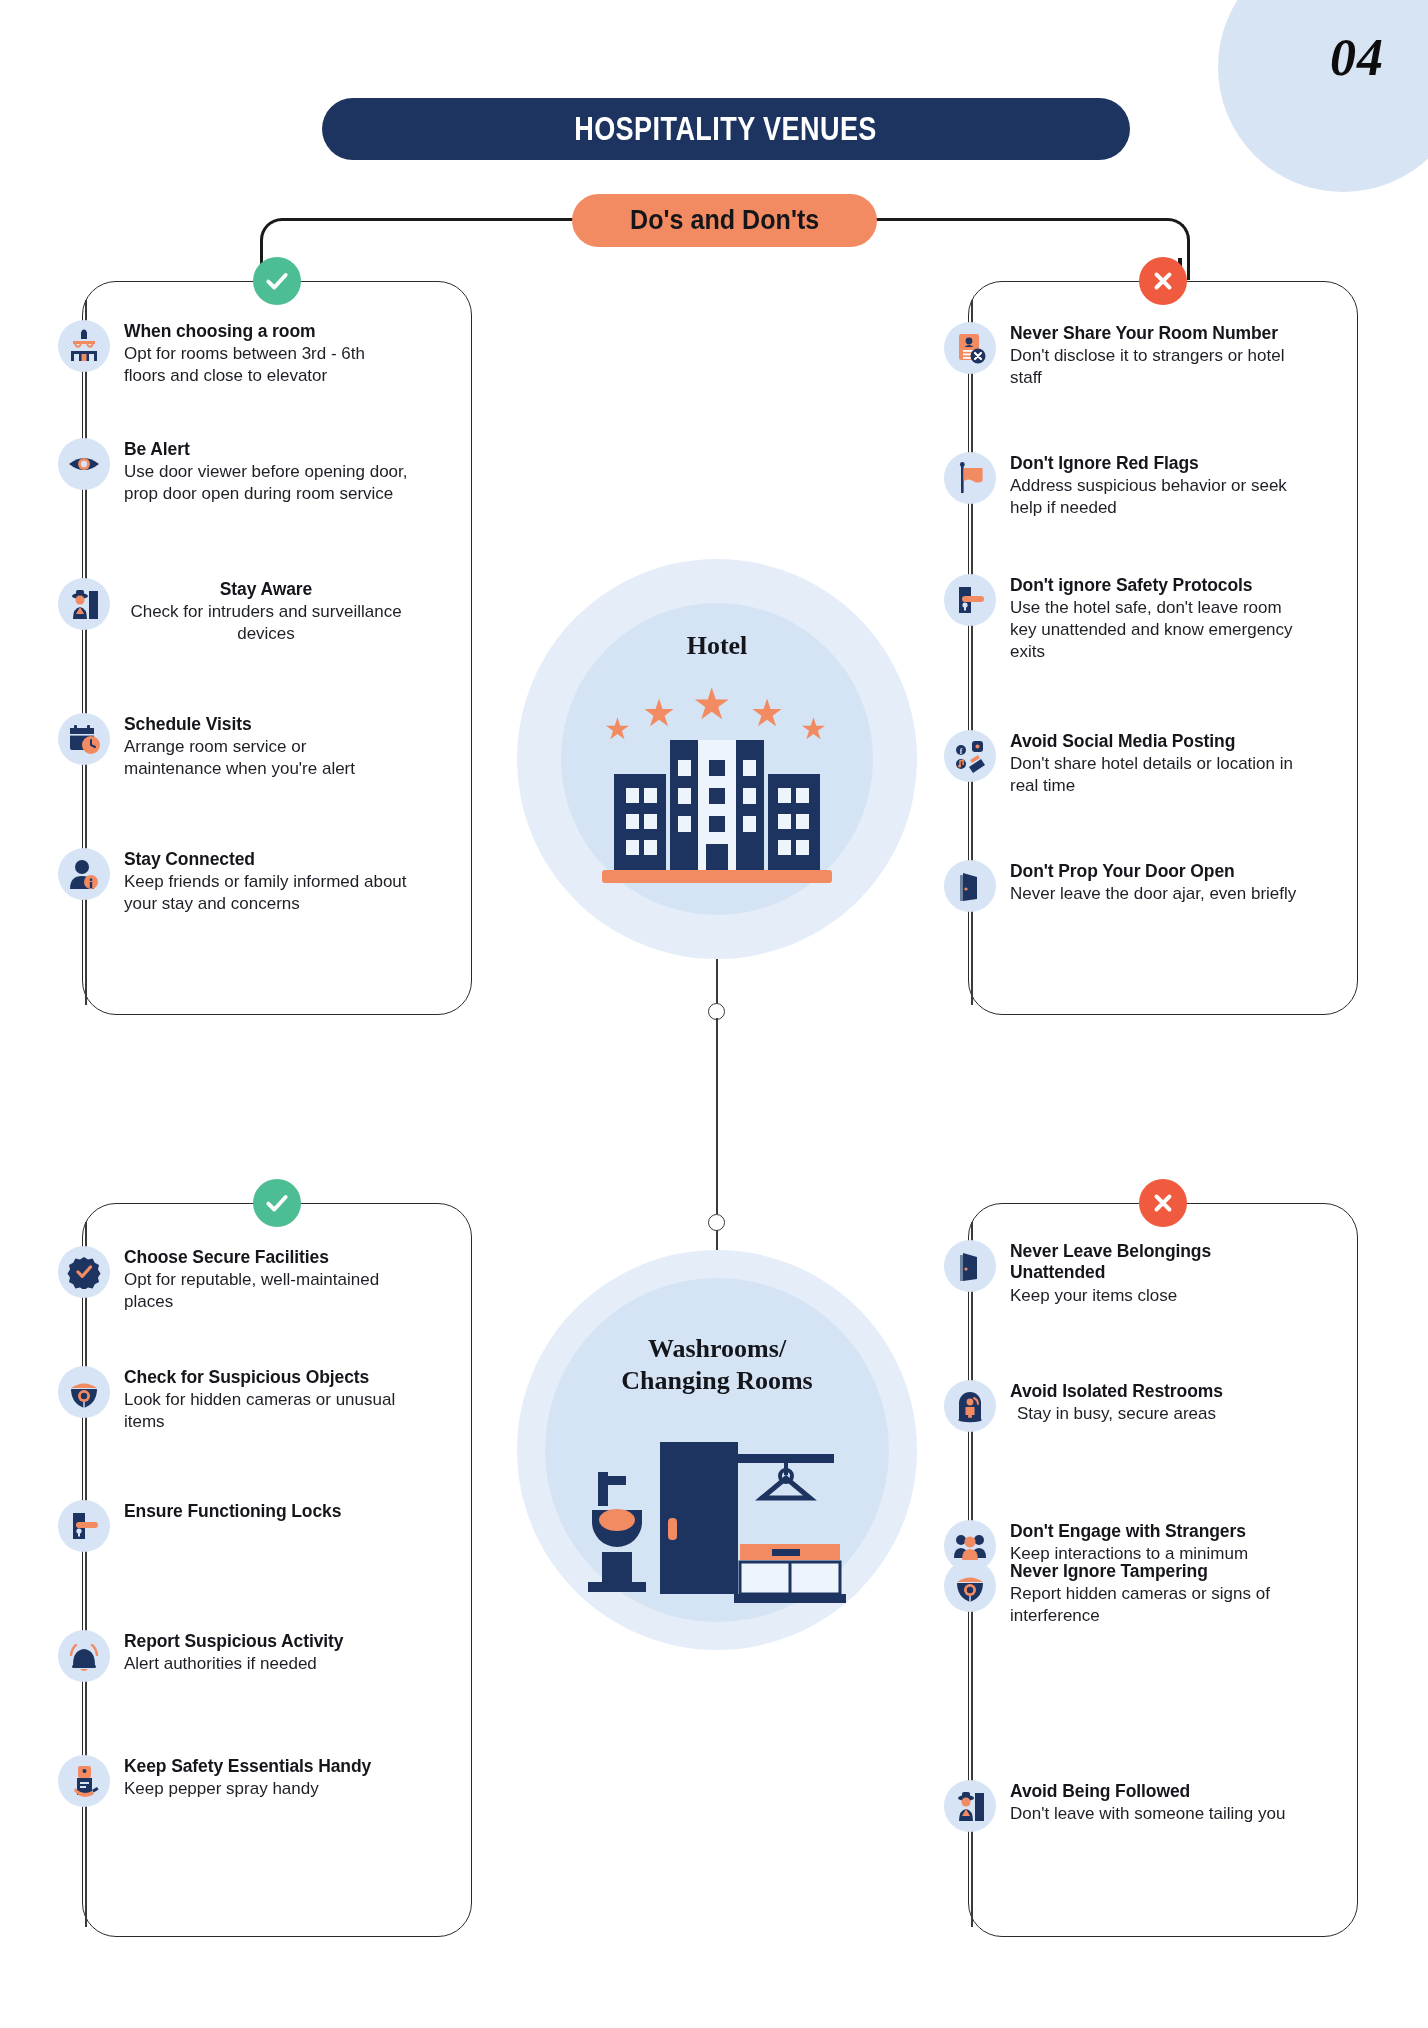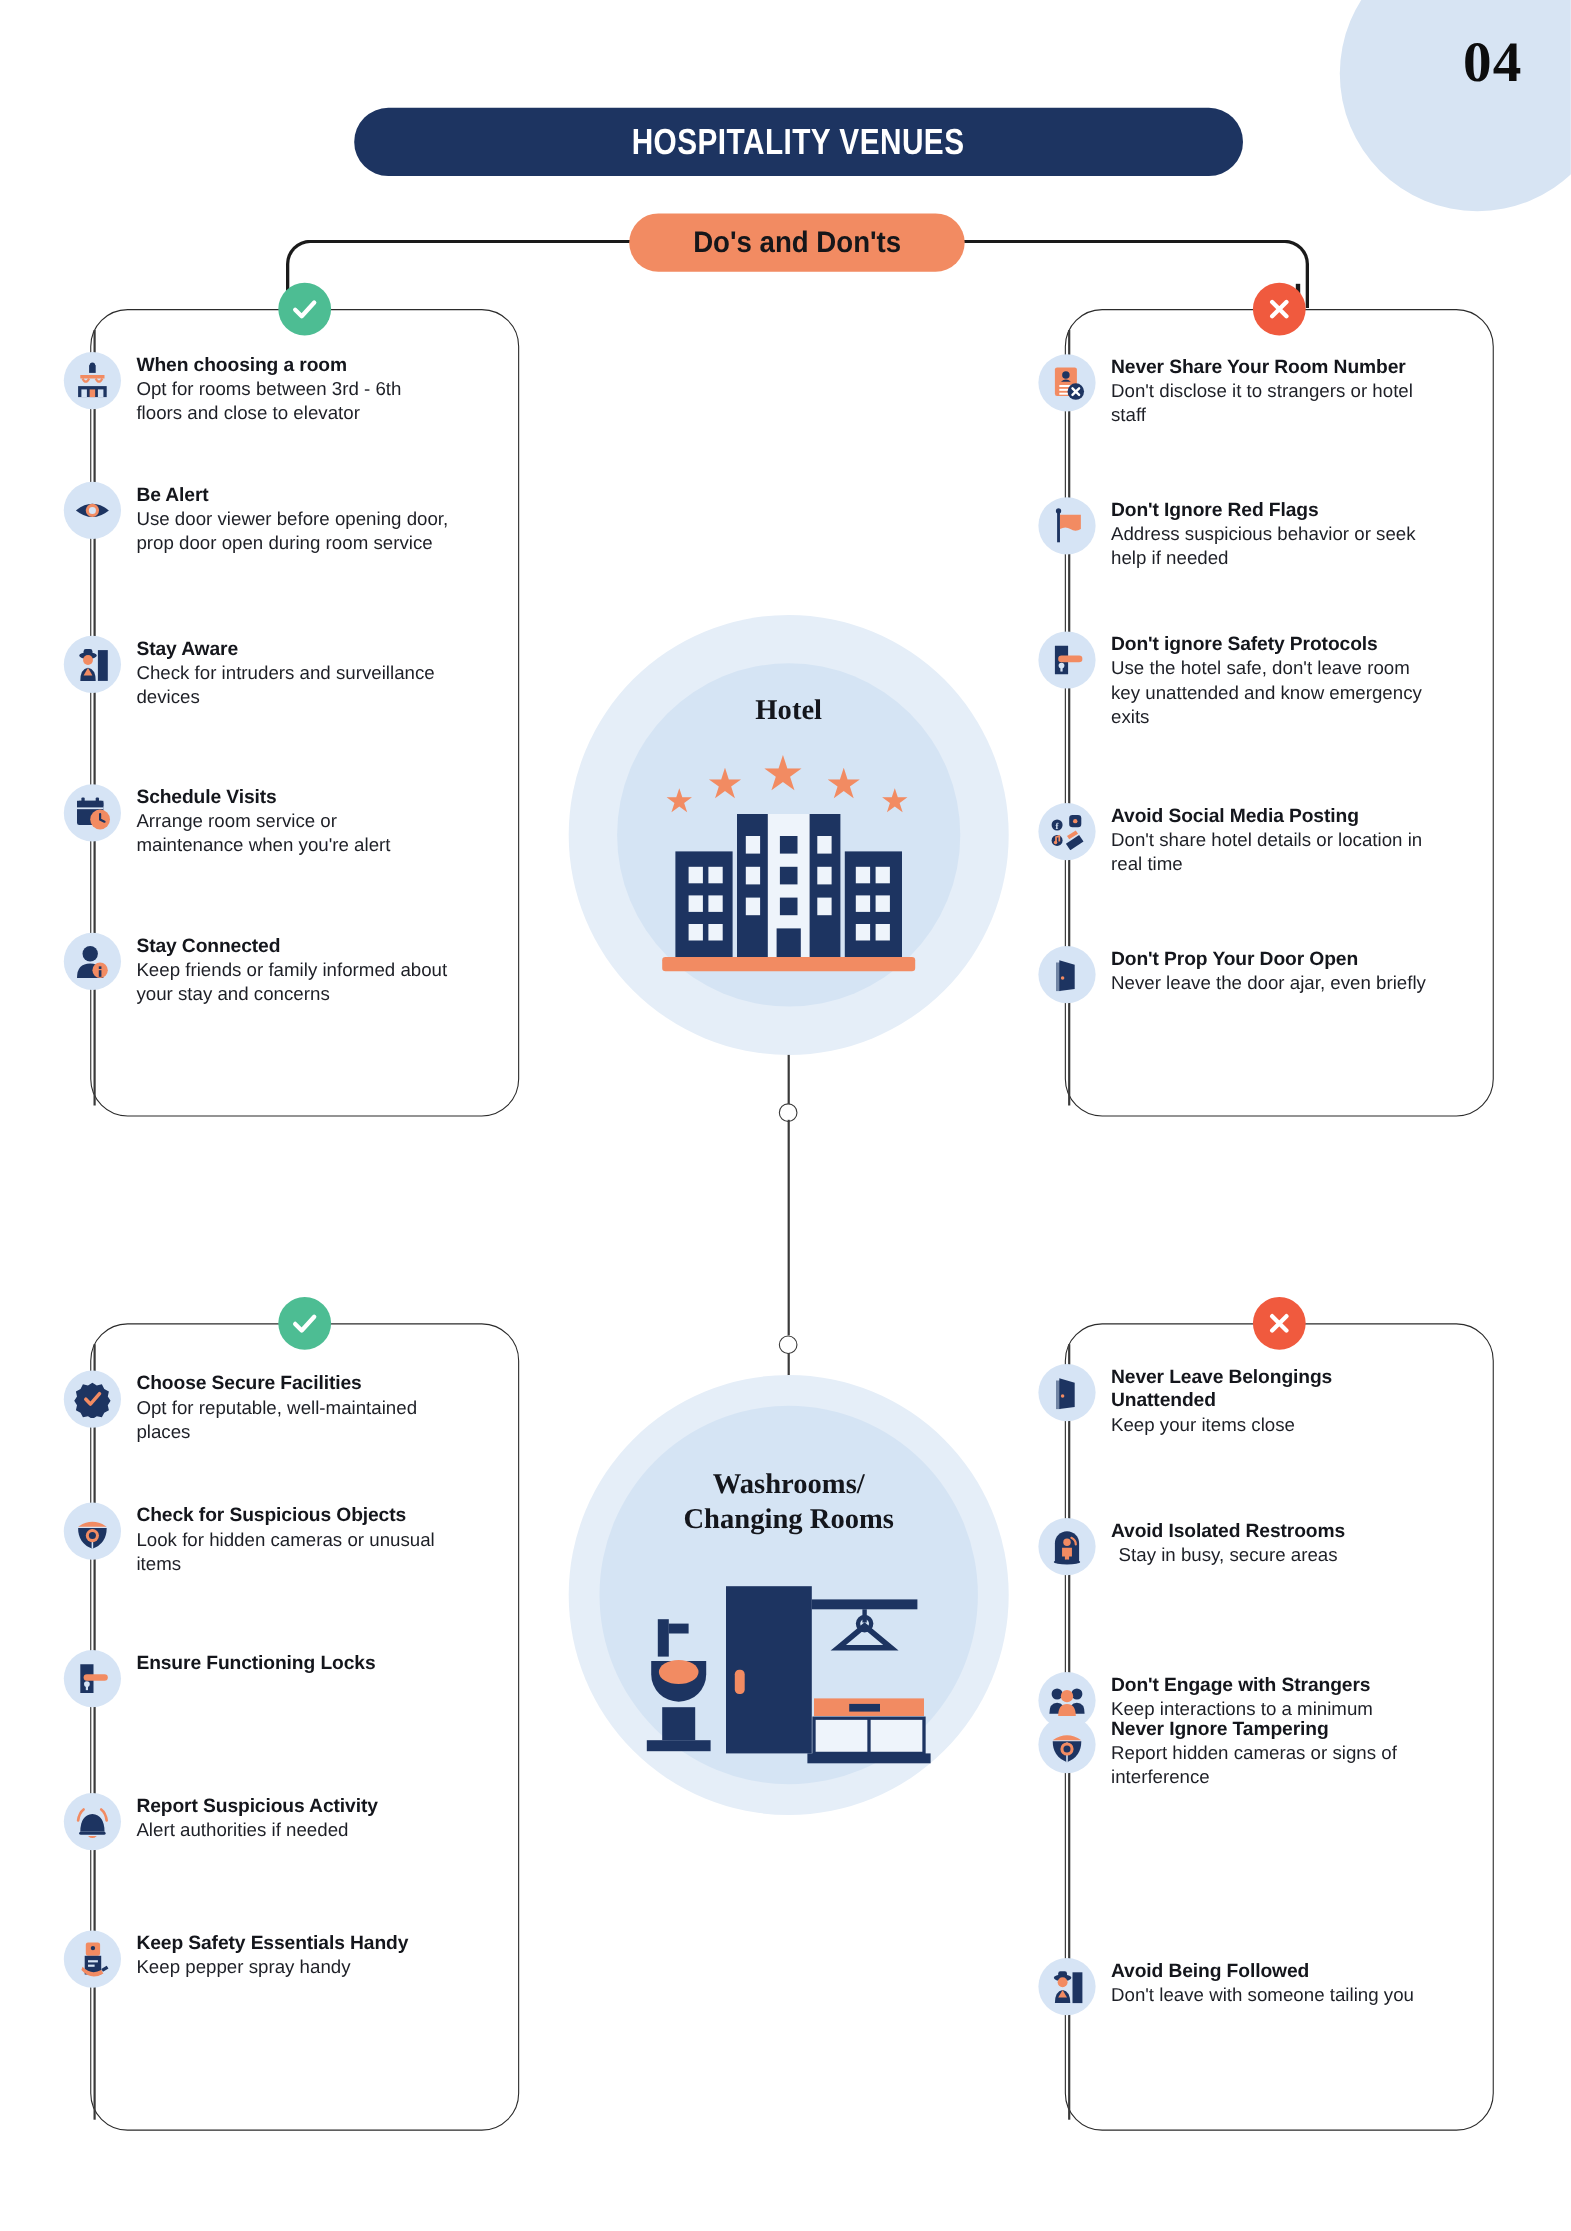--- a/index.html
+++ b/index.html
@@ -15,20 +15,21 @@
   .page-num-bg {
     position: absolute; top: -58px; right: -40px;
     width: 250px; height: 250px; border-radius: 50%;
     background: #d7e4f3;
   }
   .page-num {
     position: absolute; top: 28px; right: 44px;
     font-family: "Liberation Serif", serif;
     font-weight: bold; font-size: 52px; color: #0d0d0d;
     letter-spacing: 1px;
+    font-style: italic;
   }
 
   
   .title-pill {
     position: absolute; left: 322px; top: 98px;
     width: 808px; height: 62px;
     background: #1d3461; border-radius: 31px;
     display: flex; align-items: center; justify-content: center;
   }
   .title-pill span {
@@ -317,21 +318,21 @@
             <circle cx="17" cy="17" r="6" fill="#f28b62"></circle>
             <circle cx="17" cy="17" r="3.2" fill="#d6e4f5"></circle>
           </svg>
       </div>
       <div class="txt">
         <div class="hd">Be Alert</div>
         <div class="bd">Use door viewer before opening door, prop door open during room service</div>
       </div>
     </div>
 
-    <div class="item" style="top:578px;">
+    <div class="item" style="top:578px;text-align:center;">
       <div class="ico">
         <svg viewBox="0 0 34 34">
             <rect x="22" y="4" width="9" height="28" fill="#1d3461"></rect>
             <ellipse cx="13" cy="9" rx="8" ry="3" fill="#1d3461"></ellipse>
             <rect x="9" y="3" width="8" height="6" rx="2" fill="#1d3461"></rect>
             <circle cx="13" cy="13" r="4.5" fill="#f28b62"></circle>
             <path d="M6 32 q0 -11 7 -12 q7 1 7 12z" fill="#1d3461"></path>
             <path d="M13 20 l4 7 l-8 0z" fill="#f28b62"></path>
           </svg>
       </div>

